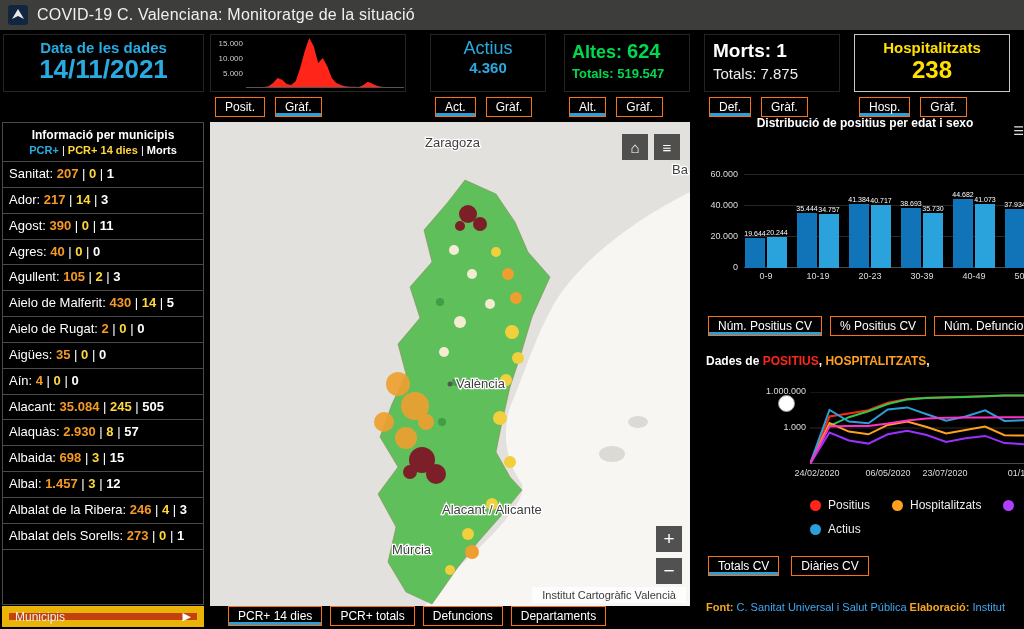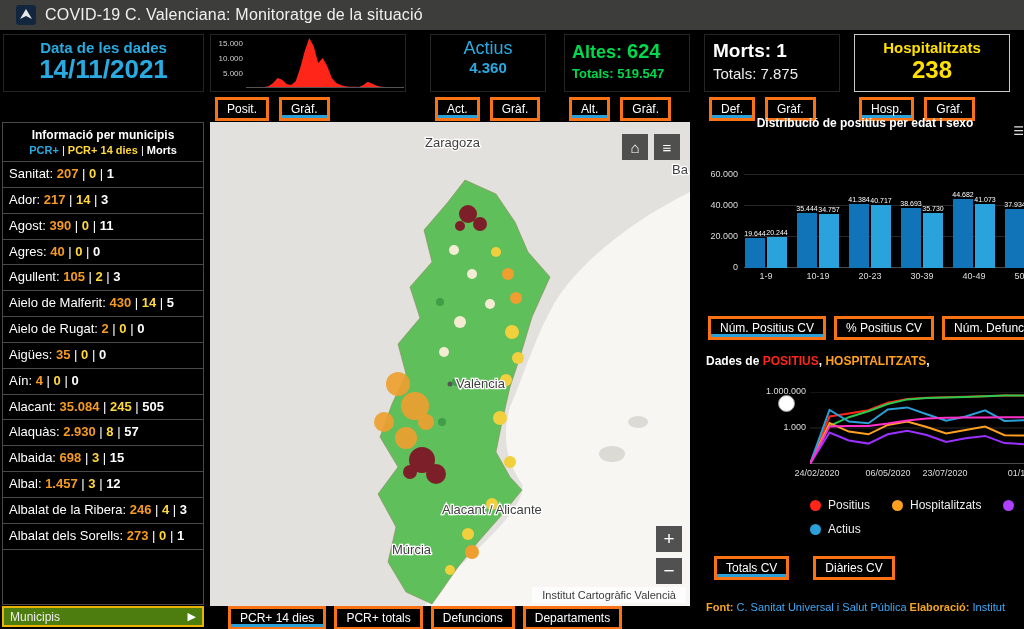--- a/index.html
+++ b/index.html
@@ -1,29 +1,29 @@
 <!DOCTYPE html>
 <html><head>
 <meta charset="utf-8">
 <style>
   html,body{margin:0;padding:0;background:#000;}
   .app{position:relative;width:1024px;height:629px;overflow:hidden;background:#000;
        font-family:"Liberation Sans",sans-serif;color:#fff;}
 
   
   .hdr{position:absolute;top:0;left:0;right:0;height:30px;background:#3d3d3c;
-       display:flex;align-items:center;gap:9px;padding:0 16px;box-sizing:border-box;}
+       display:flex;align-items:center;gap:9px;padding:0 8px;box-sizing:border-box;}
   .hdr h1{font-size:16px;font-weight:normal;color:#f0f0f0;margin:0;letter-spacing:.2px;}
   .logo{width:20px;height:20px;flex:0 0 auto;}
 
   
   .card{position:absolute;top:34px;height:58px;background:#000;border:1px solid #242424;
         box-sizing:border-box;}
   .card .tabs{position:absolute;left:4px;top:62px;display:flex;gap:10px;}
-  .tab{background:#000;border:3px solid #f97316;color:#fff;font-size:12px;
+  .tab{background:#000;border:1px solid #f97316;color:#fff;font-size:12px;
        padding:2px 9px;cursor:pointer;white-space:nowrap;}
   .tab.active{box-shadow:inset 0 -3px 0 #2a9fd8;}
   .card-date{left:3px;width:201px;text-align:center;}
   .card-date .lbl{font-size:15px;font-weight:bold;color:#29abe2;margin-top:4px;}
   .card-date .val{font-size:26px;font-weight:bold;color:#29abe2;line-height:1.05;}
   .card-posit{left:210px;width:196px;}
   .mini-yticks{position:absolute;left:0;top:1px;width:32px;text-align:right;
                font-size:8px;color:#ccc;line-height:15px;}
   .mini-svg{position:absolute;left:35px;top:3px;}
   .card-actius{left:430px;width:116px;text-align:center;}
@@ -47,22 +47,22 @@
   .sb-legend{font-size:11px;text-align:center;padding:2px 0 5px;border-bottom:1px solid #4a4a4a;}
   .lg-pcr{color:#29abe2;font-weight:bold;}
   .lg-pcr14{color:#ffd83d;font-weight:bold;}
   .lg-morts{color:#fff;font-weight:bold;}
   .muni-row{padding:3px 6px;border-bottom:1px solid #4a4a4a;font-size:13px;line-height:1.45;cursor:pointer;}
   .muni-name{color:#fff;}
   .val-pcr{color:#f59a23;font-weight:bold;}
   .val-pcr14{color:#ffd83d;font-weight:bold;}
   .val-morts{color:#fff;font-weight:bold;}
   .sep{color:#fff;}
-  .muni-footer{position:absolute;left:2px;top:606px;width:202px;height:21px;background:#4d7c0f;
-               border:2px solid #eab308;box-sizing:border-box;display:flex;align-items:center;
+  .muni-footer{position:absolute;left:2px;top:606px;width:202px;height:21px;background:#c2410c;
+               border:7px solid #eab308;box-sizing:border-box;display:flex;align-items:center;
                justify-content:space-between;padding:0 6px;font-size:12px;color:#eee;}
   .muni-footer .arr{cursor:pointer;font-size:11px;color:#fff;}
 
   
   .map{position:absolute;left:210px;top:122px;width:480px;height:484px;background:#e3e1dd;overflow:hidden;}
   .map-btn{position:absolute;width:26px;height:26px;background:rgba(58,58,58,.88);color:#fff;
            display:flex;align-items:center;justify-content:center;font-size:15px;cursor:pointer;}
   .attr{position:absolute;right:4px;bottom:3px;background:rgba(255,255,255,.78);color:#3a3a3a;
         font-size:11px;padding:2px 10px;}
   .map-tabs{position:absolute;left:228px;top:606px;display:flex;gap:8px;}
@@ -88,21 +88,21 @@
   .tl-slider{position:absolute;left:72px;top:47px;width:15px;height:15px;border-radius:50%;
              background:#fff;border:1px solid #999;cursor:pointer;}
   .tl-plot{position:absolute;left:104px;top:44px;width:214px;height:72px;}
   .tl-ylabel{position:absolute;left:8px;width:92px;text-align:right;font-size:9px;color:#ddd;}
   .tl-xticks{position:absolute;left:104px;top:120px;width:214px;height:12px;}
   .tl-xtick{position:absolute;transform:translateX(-50%);font-size:9px;color:#ddd;white-space:nowrap;}
   .tl-legend{position:absolute;left:104px;top:150px;width:260px;display:flex;flex-wrap:wrap;
              row-gap:10px;column-gap:22px;font-size:12px;color:#eee;}
   .legend-item{display:flex;align-items:center;gap:7px;}
   .legend-dot{width:11px;height:11px;border-radius:50%;display:inline-block;}
-  .tl-tabs{position:absolute;left:8px;top:208px;display:flex;gap:24px;}
+  .tl-tabs{position:absolute;left:2px;top:208px;display:flex;gap:12px;}
 
   .source{position:absolute;left:706px;top:601px;width:318px;font-size:11px;
           white-space:nowrap;overflow:hidden;}
   .src-lab{color:#f5a623;font-weight:bold;}
   .src-link{color:#3fa9f5;cursor:pointer;}
 
   svg text{font-family:"Liberation Sans",sans-serif;}
 </style>
 </head>
 <body>
@@ -339,21 +339,21 @@
             <span class="bar-label">41.073</span>
           </div>
         </div>
         <div class="age-group">
           <div class="age-bar" style="height: 59px; background: rgb(18, 116, 184);">
             <span class="bar-label">37.934</span>
           </div>
         </div>
       </div>
     <div class="age-xticks">
-        <div class="age-xtick">1-9</div>
+        <div class="age-xtick">0-9</div>
         <div class="age-xtick">10-19</div>
         <div class="age-xtick">20-23</div>
         <div class="age-xtick">30-39</div>
         <div class="age-xtick">40-49</div>
         <div class="age-xtick">50-59</div>
       </div>
     <div class="age-tabs">
       <div class="tab active">Núm. Positius CV</div>
       <div class="tab">% Positius CV</div>
       <div class="tab">Núm. Defuncions</div>

